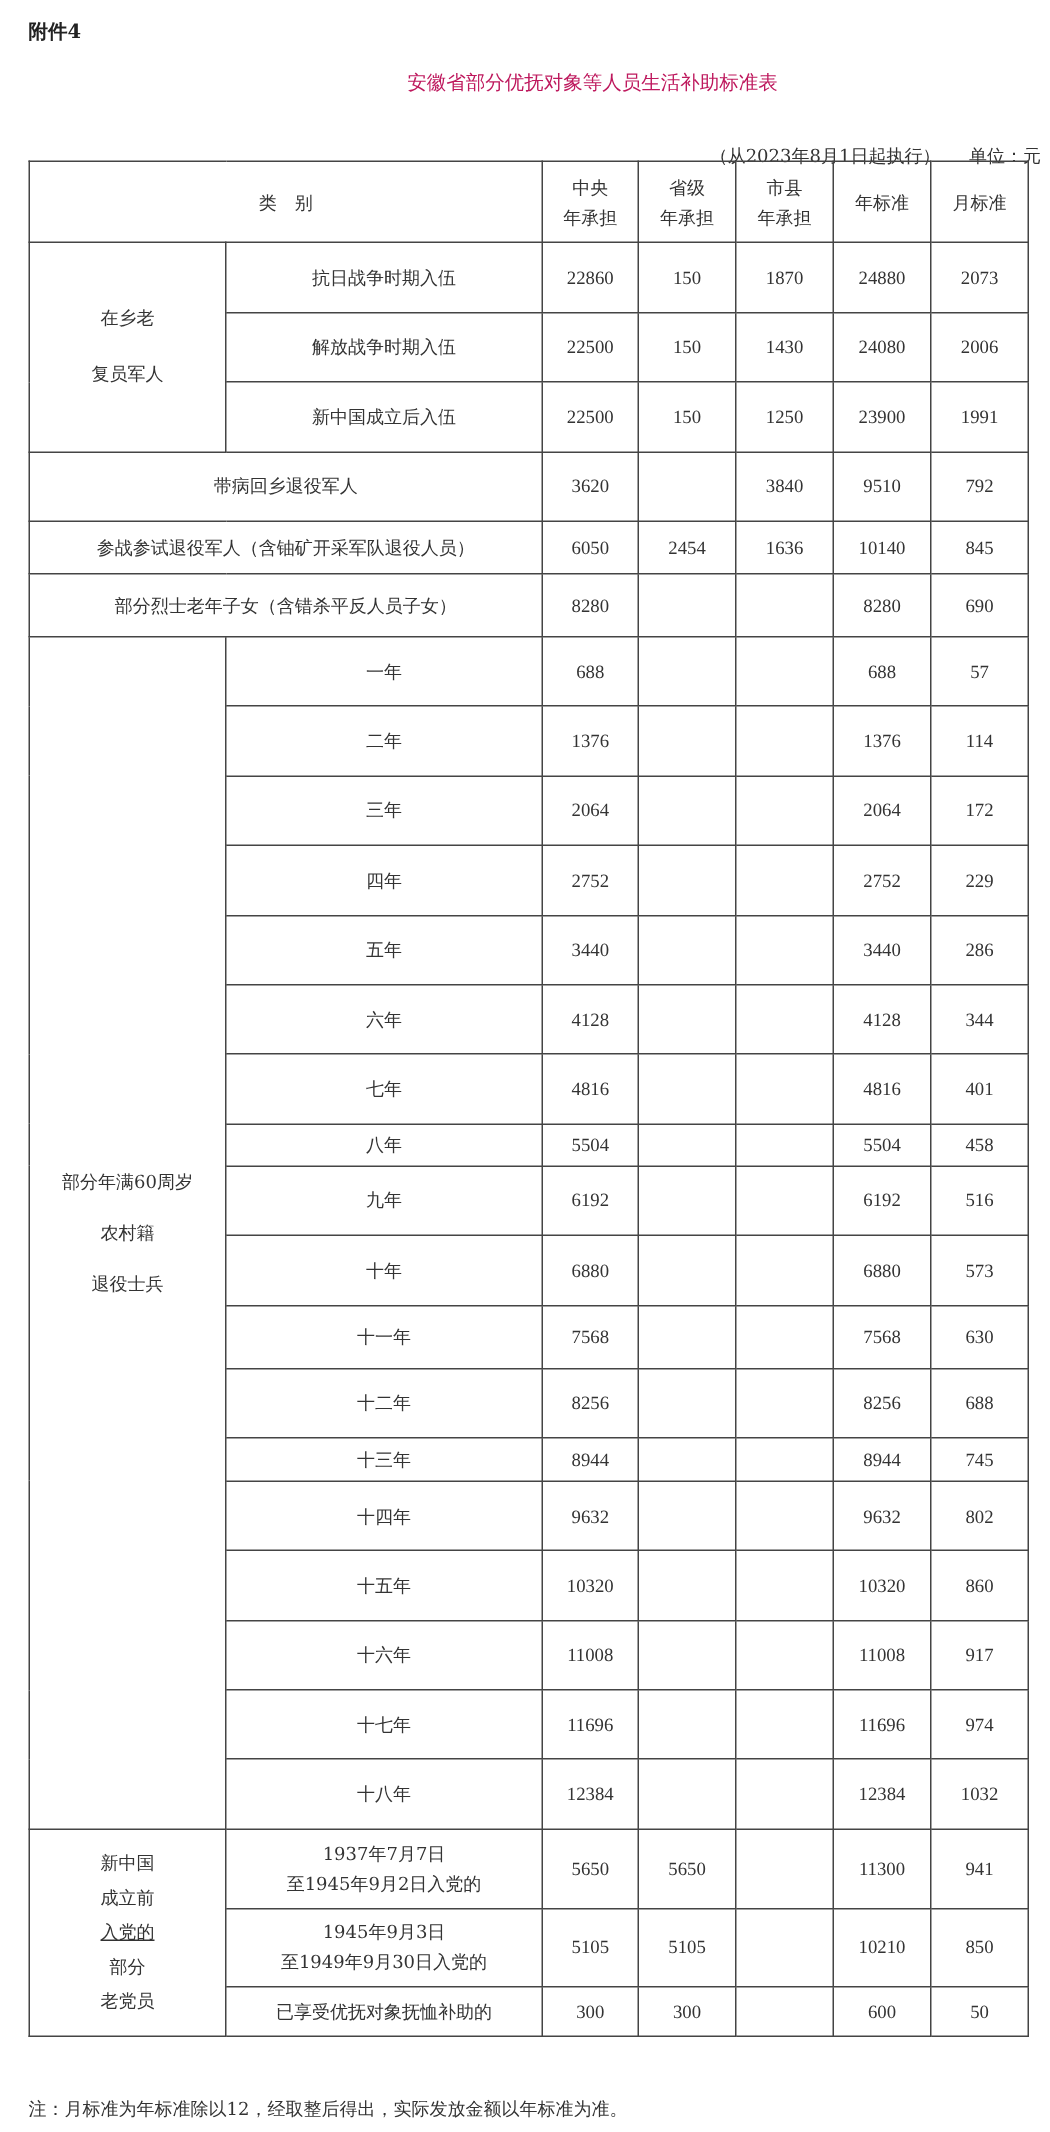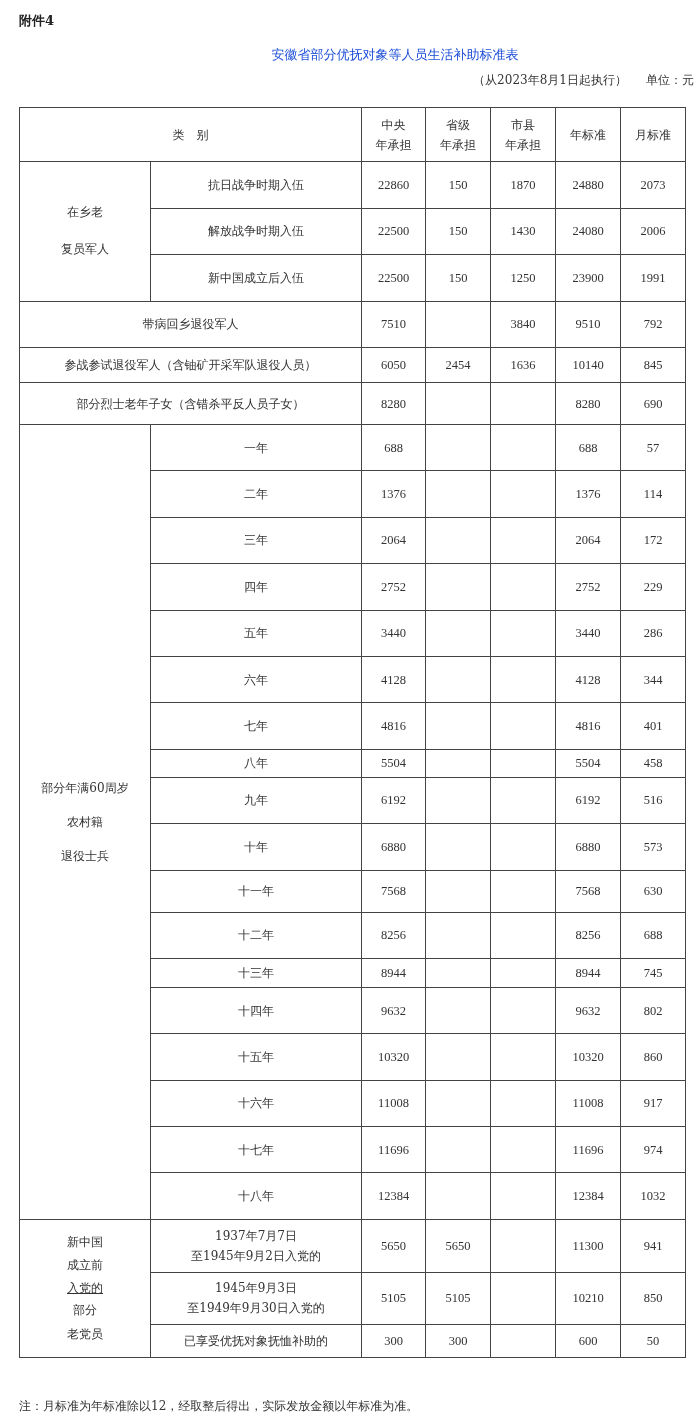--- a/index.html
+++ b/index.html
@@ -1,20 +1,20 @@
 <!DOCTYPE html>
 <html><head>
 <meta charset="utf-8">
 <style>
   html, body { margin: 0; padding: 0; background: #ffffff; }
   body { width: 700px; height: 1421px; position: relative; overflow: hidden;
          font-family: "DejaVu Serif", "Liberation Serif", serif; color: #333333; }
   .attach { position: absolute; left: 19px; top: 12px; font-size: 13px; font-weight: bold; color: #222; }
-  .title { position: absolute; left: 0; width: 700px; top: 46px; text-align: center; font-size: 13px; color: #1d4ed8; padding-left: 90px; box-sizing: border-box; }
-  .subinfo { position: absolute; right: 6px; top: 72px; font-size: 12px; color: #333; white-space: pre; }
+  .title { position: absolute; left: 0; width: 700px; top: 46px; text-align: center; font-size: 13px; color: #be185d; padding-left: 90px; box-sizing: border-box; }
+  .subinfo { position: absolute; right: 6px; top: 96px; font-size: 12px; color: #333; white-space: pre; }
   table.main { position: absolute; left: 19px; top: 107px; width: 666px; border-collapse: collapse; table-layout: fixed; font-size: 12px; padding-left: 42px; }
   table.main td { border: 1px solid #444; text-align: center; vertical-align: middle; padding: 0; line-height: 20px; color: #333; }
   .num { font-family: "Liberation Serif", "DejaVu Serif", serif; font-size: 12.5px; }
   .multi span { display: block; }
   .note { position: absolute; left: 19px; top: 1398px; font-size: 12px; color: #333; }
 </style>
 </head>
 <body>
 
 <div class="attach">附件4</div>
@@ -72,21 +72,21 @@
       <tr style="height: 46.5px;">
         <td>新中国成立后入伍</td>
         <td class="num">22500</td>
         <td class="num">150</td>
         <td class="num">1250</td>
         <td class="num">23900</td>
         <td class="num">1991</td>
       </tr>
       <tr style="height: 46.5px;">
         <td colspan="2">带病回乡退役军人</td>
-        <td class="num">7510</td>
+        <td class="num">3620</td>
         <td class="num"></td>
         <td class="num">3840</td>
         <td class="num">9510</td>
         <td class="num">792</td>
       </tr>
       <tr style="height: 35px;">
         <td colspan="2">参战参试退役军人（含铀矿开采军队退役人员）</td>
         <td class="num">6050</td>
         <td class="num">2454</td>
         <td class="num">1636</td>
@@ -248,21 +248,21 @@
         <td class="num"></td>
         <td class="num"></td>
         <td class="num">12384</td>
         <td class="num">1032</td>
       </tr>
       <tr style="height: 53px;">
         <td class="multi" rowspan="3">
           <span style="line-height: 23px;">新中国</span>
           <span style="line-height: 23px;">成立前</span>
           <span style="line-height: 23px; text-decoration: underline;">入党的</span>
-          <span style="line-height: 23px; font-family: Liberation Mono, monospace;">部分</span>
+          <span style="line-height: 23px;">部分</span>
           <span style="line-height: 23px;">老党员</span>
         </td>
         <td class="multi">
           <span>1937年7月7日</span>
           <span>至1945年9月2日入党的</span>
         </td>
         <td class="num">5650</td>
         <td class="num">5650</td>
         <td class="num"></td>
         <td class="num">11300</td>

